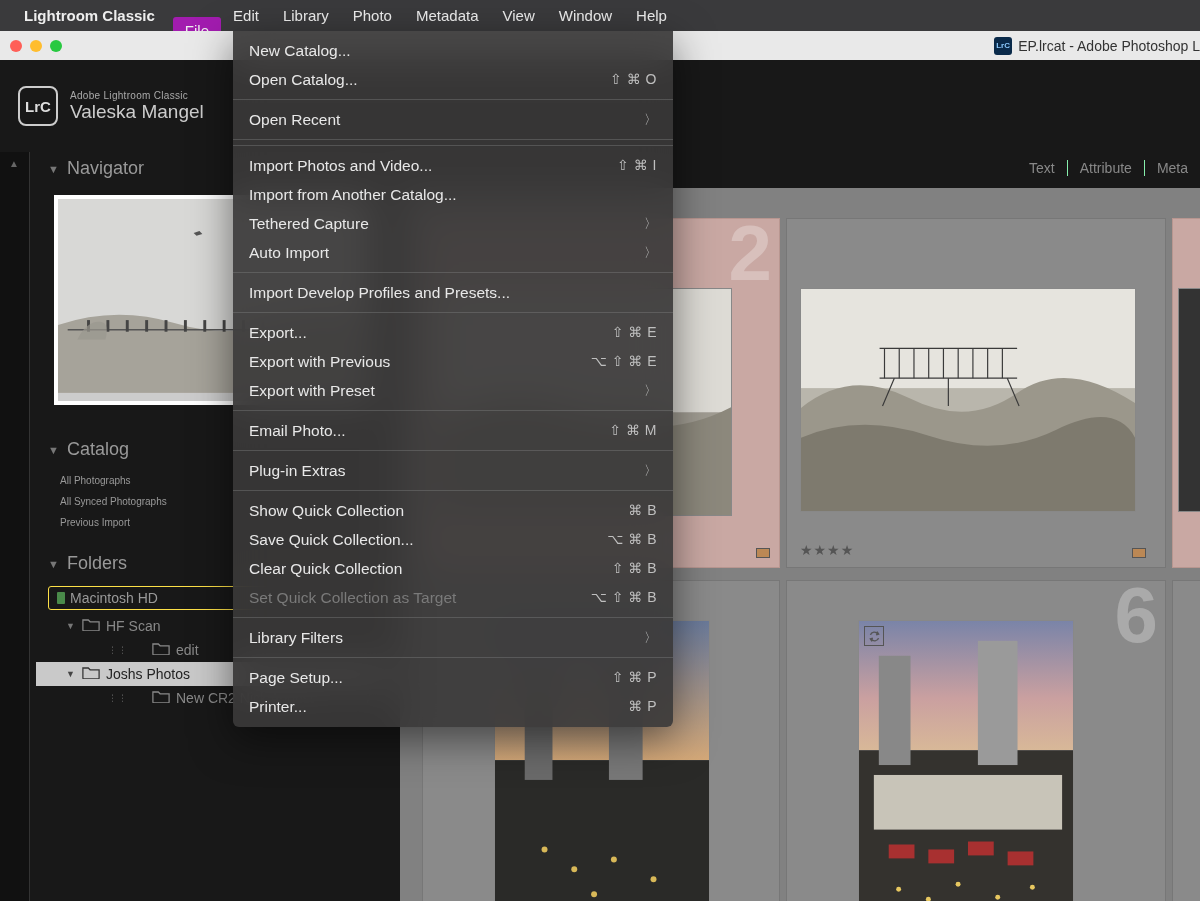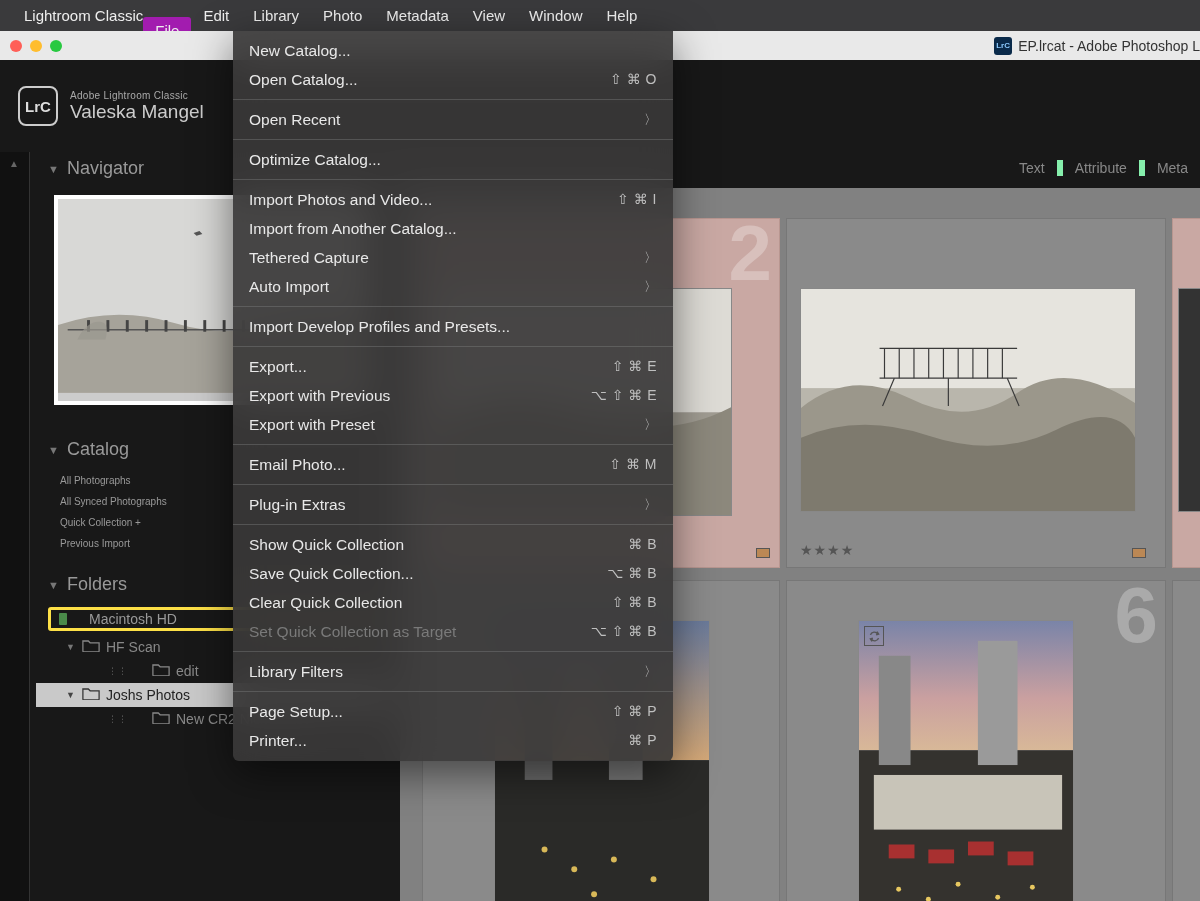--- a/index.html
+++ b/index.html
@@ -1,60 +1,60 @@
 <!DOCTYPE html>
 <html><head>
   <meta charset="utf-8">
   <style>
     * { margin: 0; padding: 0; box-sizing: border-box; font-family: -apple-system, "Helvetica Neue", sans-serif; -webkit-font-smoothing: antialiased; }
     body { width: 1200px; height: 901px; background: #1a1a1a; overflow: hidden; position: relative; user-select: none; }
 
     
     .mac-menubar { height: 31px; background: #3a3a3c; display: flex; align-items: center; padding: 0 12px; gap: 0; color: #eee; font-size: 15px; font-weight: 500; }
     .mac-menubar .apple { font-size: 18px; margin-right: 12px; }
-    .mac-menubar .app-name { font-weight: 400; }
+    .mac-menubar .app-name { font-weight: 700; margin-right: 18px; }
     .mac-menubar .menu-item { padding: 5px 12px; border-radius: 3px; cursor: default; }
     .mac-menubar .menu-item.active { background: #a21caf; margin-top: 30px; }
 
     
     .titlebar { height: 29px; background: #e9e9e9; display: flex; align-items: center; padding: 0 10px; position: relative; }
     .traffic { display: flex; gap: 8px; }
     .traffic .dot { width: 12px; height: 12px; border-radius: 50%; }
     .traffic .close { background: #ff5f57; }
     .traffic .min { background: #ffbd2e; }
     .traffic .max { background: #28c940; }
     .titlebar .title-right { position: absolute; right: 0; top: 0; height: 100%; display: flex; align-items: center; gap: 6px; font-size: 14px; color: #333; font-weight: 500; }
     .lrc-badge { width: 18px; height: 18px; background: #0a2a4a; border-radius: 3px; display: inline-flex; align-items: center; justify-content: center; color: #8bcaff; font-size: 8px; font-weight: 700; }
 
     
     .app { position: absolute; top: 60px; left: 0; right: 0; bottom: 0; background: #181818; }
     .app-header { height: 92px; background: #181818; display: flex; align-items: center; padding: 0 18px; position: relative; }
     .app-logo { width: 40px; height: 40px; border: 2px solid #ccc; border-radius: 8px; display: flex; align-items: center; justify-content: center; color: #ddd; font-size: 15px; font-weight: 600; margin-right: 12px; }
     .app-title-block .line1 { color: #aaa; font-size: 10px; letter-spacing: 0.3px; }
     .app-title-block .line2 { color: #ccc; font-size: 19px; }
     .filter-tabs { position: absolute; right: 0; top: 100px; display: flex; gap: 0; color: #888; font-size: 14px; }
-    .filter-tabs span { padding: 0 12px; border-left: 6px solid #86efac; }
+    .filter-tabs span { padding: 0 12px; border-left: 1px solid #86efac; }
     .filter-tabs span:first-child { border-left: none; }
 
     
     .left-col { position: absolute; left: 36px; top: 92px; width: 354px; bottom: 0; }
     .panel-header { display: flex; align-items: center; gap: 8px; color: #888; font-size: 18px; padding: 6px 12px; }
     .panel-header .disclosure { font-size: 11px; color: #777; }
     .panel-header .title { color: #999; }
 
     .navigator-panel .preview { margin: 10px 18px 18px 18px; border: 4px solid #fff; height: 210px; background: #ccc; position: relative; overflow: hidden; }
     .nav-thumb { position: absolute; inset: 0; }
 
     .catalog-panel { margin-top: 28px; }
     .catalog-panel .list { padding: 4px 0; }
     .catalog-panel .list-item { color: #999; font-size: 10px; padding: 5px 24px; }
 
     .folders-panel { margin-top: 10px; }
     .folder-filter { margin: 6px 12px; height: 26px; border: 1px solid #333; border-radius: 13px; display: flex; align-items: center; padding: 0 10px; gap: 6px; color: #555; font-size: 13px; }
-    .volume-row { margin: 6px 12px 2px 12px; height: 24px; border: 3px solid #fde047; border-radius: 3px; display: flex; align-items: center; padding: 4px 8px; gap: 22px; color: #999; font-size: 14px; }
+    .volume-row { margin: 6px 12px 2px 12px; height: 24px; border: 1px solid #fde047; border-radius: 3px; display: flex; align-items: center; padding: 4px 8px; gap: 5px; color: #999; font-size: 14px; }
     .volume-row .led { width: 8px; height: 12px; background: #4a8a4a; border-radius: 1px; }
     .tree { padding: 2px 0; font-size: 14px; color: #888; }
     .tree-row { display: flex; align-items: center; padding: 4px 6px 4px 22px; gap: 6px; position: relative; }
     .tree-row.selected { background: #c9c9c9; color: #222; }
     .tree-row .tri { font-size: 9px; width: 10px; color: #777; }
     .tree-row.selected .tri { color: #444; }
     .tree-row .folder-ic svg { width: 18px; height: 13px; }
     .tree-row .count { margin-left: auto; padding-right: 12px; }
     .tree-row.depth1 { padding-left: 30px; }
     .tree-row.depth2 { padding-left: 72px; }
@@ -161,21 +161,20 @@
     </div>
 
     <div class="catalog-panel">
       <div class="panel-header">
         <span class="disclosure">▼</span>
         <span class="title">Catalog</span>
       </div>
       <div class="list" id="catalog-list">
           <div class="list-item">All Photographs</div>
           <div class="list-item">All Synced Photographs</div>
-          <div class="list-item">Quick Collection  +</div>
           <div class="list-item">Previous Import</div>
         </div>
     </div>
 
     <div class="folders-panel">
       <div class="panel-header">
         <span class="disclosure">▼</span>
         <span class="title">Folders</span>
       </div>
       <div class="volume-row">
@@ -337,24 +336,20 @@
     <div class="mi">
       <span>Open Catalog...</span>
       <span class="shortcut">⇧ ⌘ O</span>
     </div>
     <div class="sep"></div>
     <div class="mi">
       <span>Open Recent</span>
       <span class="chev">〉</span>
     </div>
     <div class="sep"></div>
-    <div class="mi">
-      <span>Optimize Catalog...</span>
-      <span></span>
-    </div>
     <div class="sep"></div>
     <div class="mi">
       <span>Import Photos and Video...</span>
       <span class="shortcut">⇧ ⌘ I</span>
     </div>
     <div class="mi">
       <span>Import from Another Catalog...</span>
       <span></span>
     </div>
     <div class="mi">

